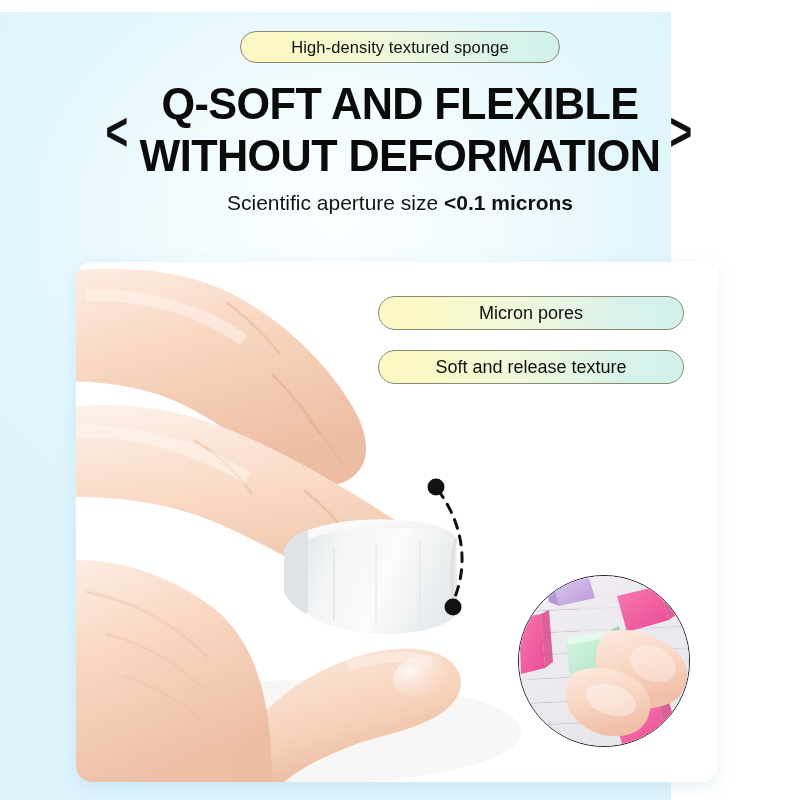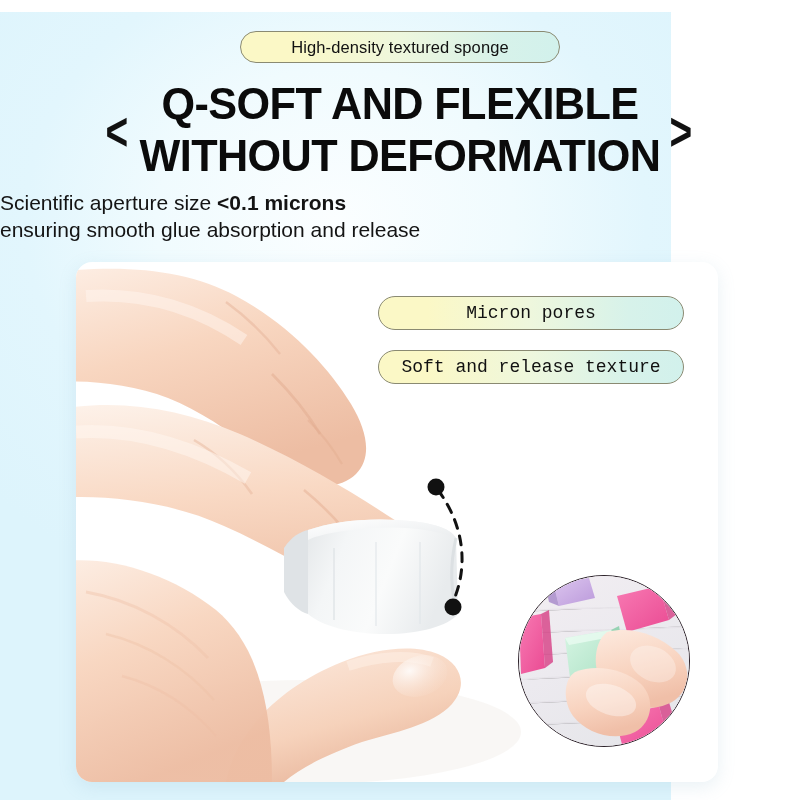--- a/index.html
+++ b/index.html
@@ -61,20 +61,21 @@
     transform:scaleX(.72);
   }
   #bracket-left  { left:101px; }
   #bracket-right { left:665px; }
 
   
   #subtitle {
     position:absolute;
     left:0; top:177px;
     width:800px;
+    text-align:center;
     color:#141414;
     font-size:21px;
     line-height:27px;
   }
   #subtitle b { font-weight:bold; }
 
   
   #card {
     position:absolute;
     left:76px; top:250px;
@@ -88,21 +89,21 @@
   
   #hand { position:absolute; left:0; top:0; width:642px; height:520px; }
 
   
   #feature-pills {
     position:absolute;
     left:378px; top:284px;
     width:306px;
     display:flex; flex-direction:column; gap:20px;
   }
-  #feature-pills .pill { height:34px; font-size:18px;font-family:Liberation Mono, monospace; }
+  #feature-pills .pill { height:34px; font-size:18px; }
 
   
   #inset {
     position:absolute;
     left:518px; top:563px;
     width:172px; height:172px;
     border-radius:50%;
     border:1.6px solid #2a2028;
     overflow:hidden;
     background:#f6f3f4;
@@ -124,21 +125,20 @@
 
   <div id="headline">
     <span class="l1">Q-SOFT AND FLEXIBLE</span>
     <span class="l2">WITHOUT DEFORMATION</span>
   </div>
 
   <div id="subtitle">
     <div>
       <span>Scientific aperture size </span><b>&lt;0.1 microns</b>
     </div>
-    <div>ensuring smooth glue absorption and release</div>
   </div>
 
   <div id="card">
     <span class="sr">Hand pinching a white high-density sponge</span>
 
     <svg id="hand" viewBox="0 0 642 520">
       <defs>
         <linearGradient id="skinA" x1="0" y1="0" x2="0.4" y2="1">
           <stop offset="0%" stop-color="#fdeee4"></stop>
           <stop offset="45%" stop-color="#f8d6c0"></stop>

